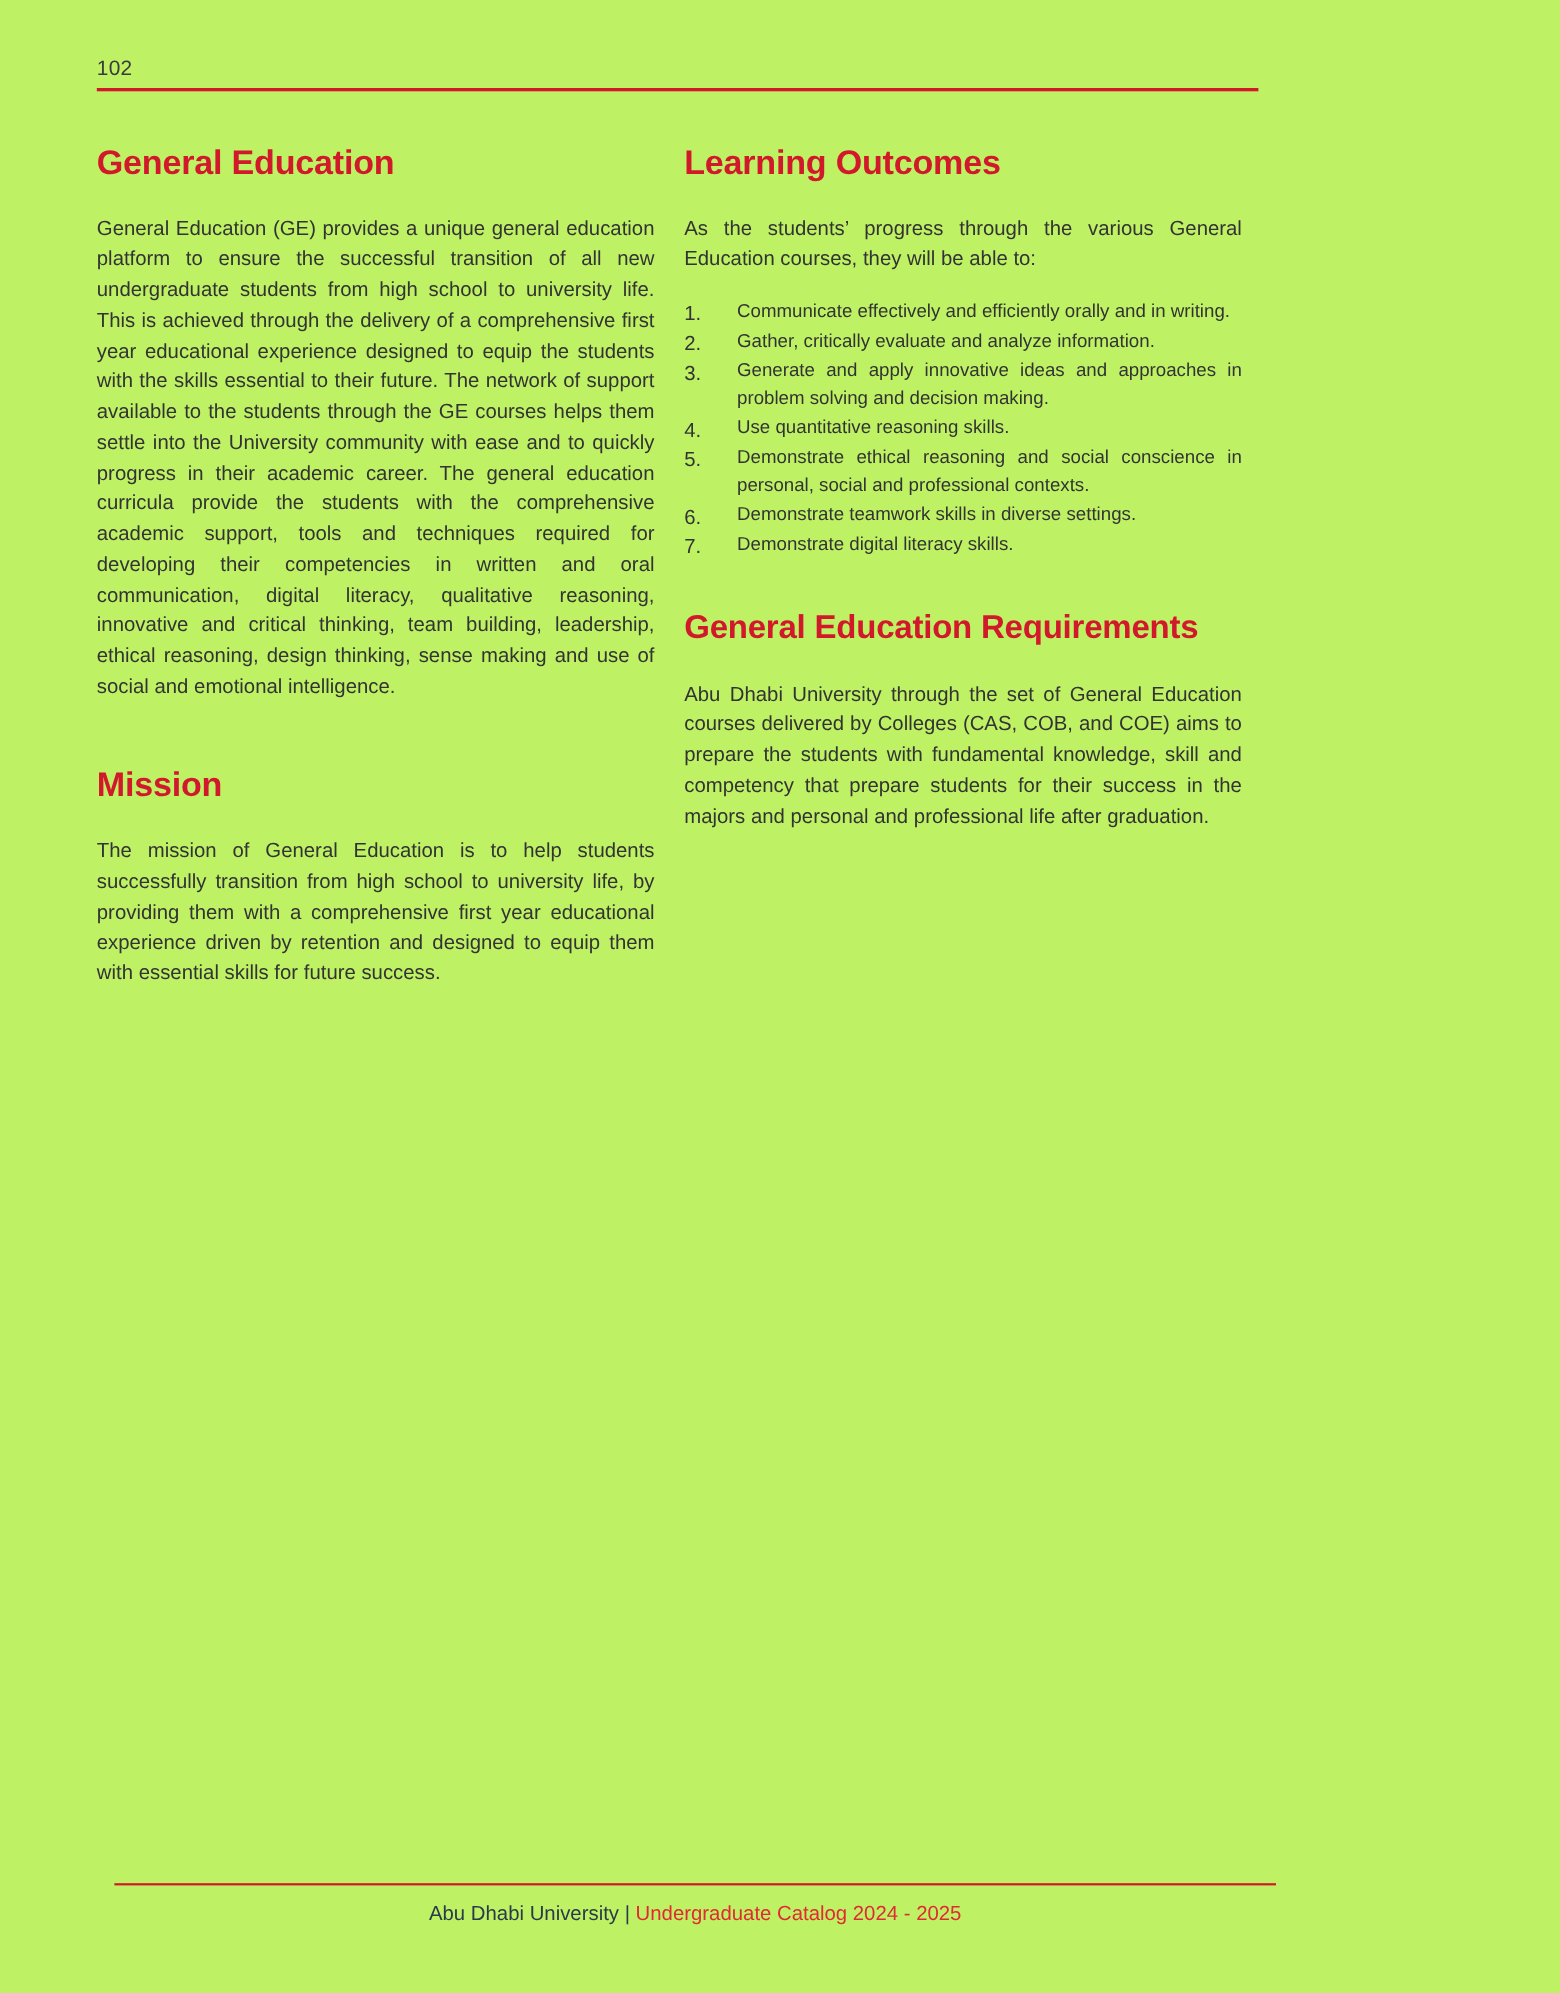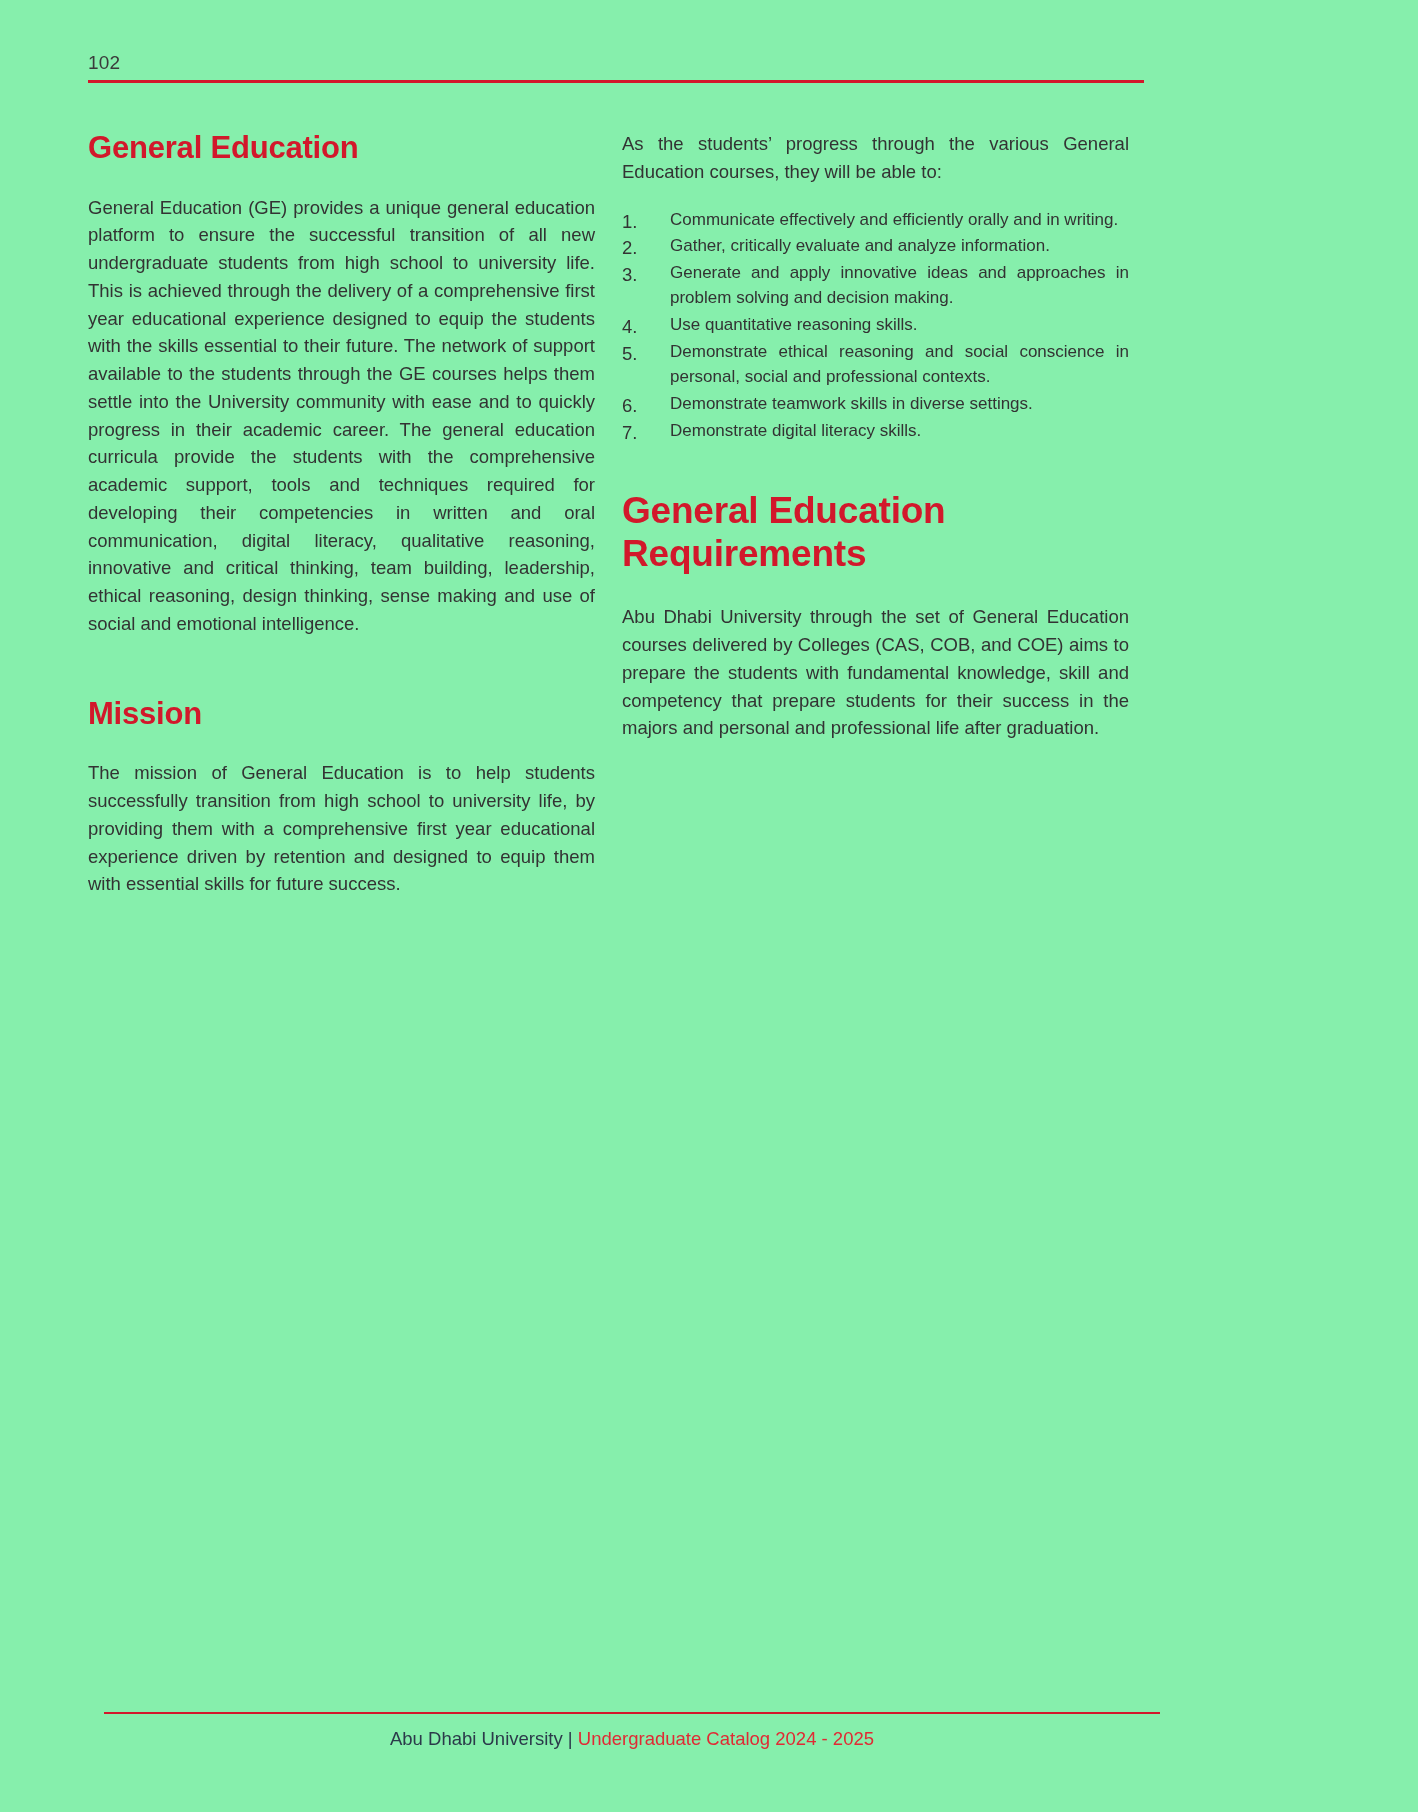--- a/index.html
+++ b/index.html
@@ -4,21 +4,21 @@
 <style>
   html, body {
     margin: 0;
     padding: 0;
     background: #ffffff;
   }
   .page {
     position: relative;
     width: 1418px;
     height: 1812px;
-    background: #86efac;
+    background: #bef264;
     font-family: "Liberation Sans", sans-serif;
     box-sizing: border-box;
     overflow: hidden;
   }
 
   
   .page-header {
     position: absolute;
     left: 88px;
     top: 52px;
@@ -51,21 +51,21 @@
 
   h1.section-title {
     color: #d2182b;
     font-size: 31px;
     font-weight: bold;
     margin: 0 0 28px 0;
     line-height: 1.15;
     letter-spacing: -0.2px;
   }
   h1.section-title.tight {
-    font-size: 37px;
+    font-size: 30px;
   }
   .spacer-lg { height: 58px; }
   .spacer-md { height: 44px; }
 
   p.body {
     margin: 0 0 22px 0;
     font-size: 18.5px;
     line-height: 1.5;
     color: #333333;
     text-align: justify;
@@ -143,20 +143,21 @@
 
       <div class="spacer-lg"></div>
 
       <h1 class="section-title">Mission</h1>
 
       <p class="body last">The mission of General Education is to help students successfully transition from high school to university life, by providing them with a comprehensive first year educational experience driven by retention and designed to equip them with essential skills for future success.</p>
     </div>
 
     <div class="col">
 
+      <h1 class="section-title">Learning Outcomes</h1>
 
 
       <p class="body">As the students’ progress through the various General Education courses, they will be able to:</p>
 
       <ol class="outcomes">
         <li>Communicate effectively and efficiently orally and in writing.</li>
         <li>Gather, critically evaluate and analyze information.</li>
         <li>Generate and apply innovative ideas and approaches in problem solving and decision making.</li>
         <li>Use quantitative reasoning skills.</li>
         <li>Demonstrate ethical reasoning and social conscience in personal, social and professional contexts.</li>

